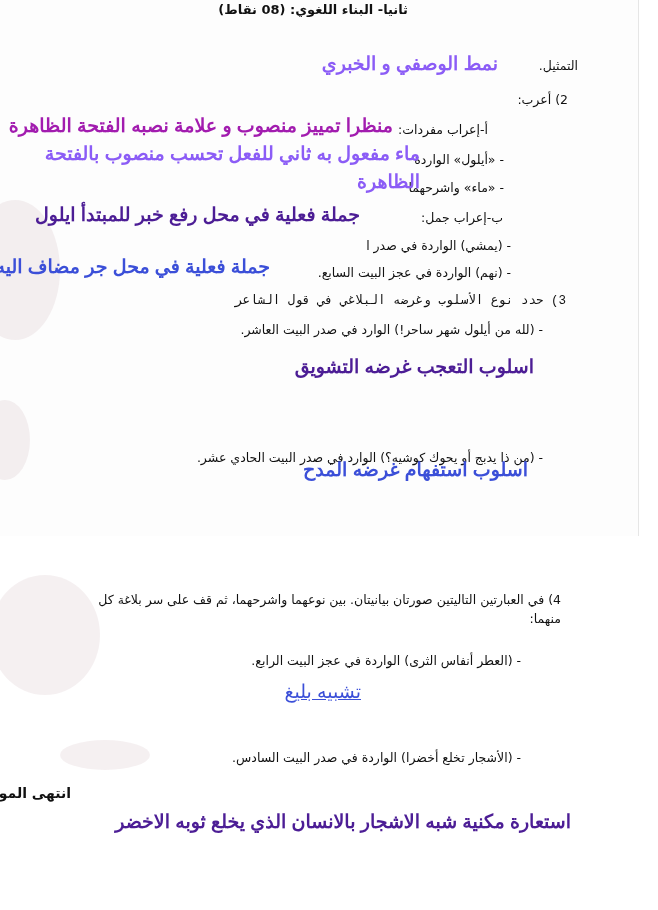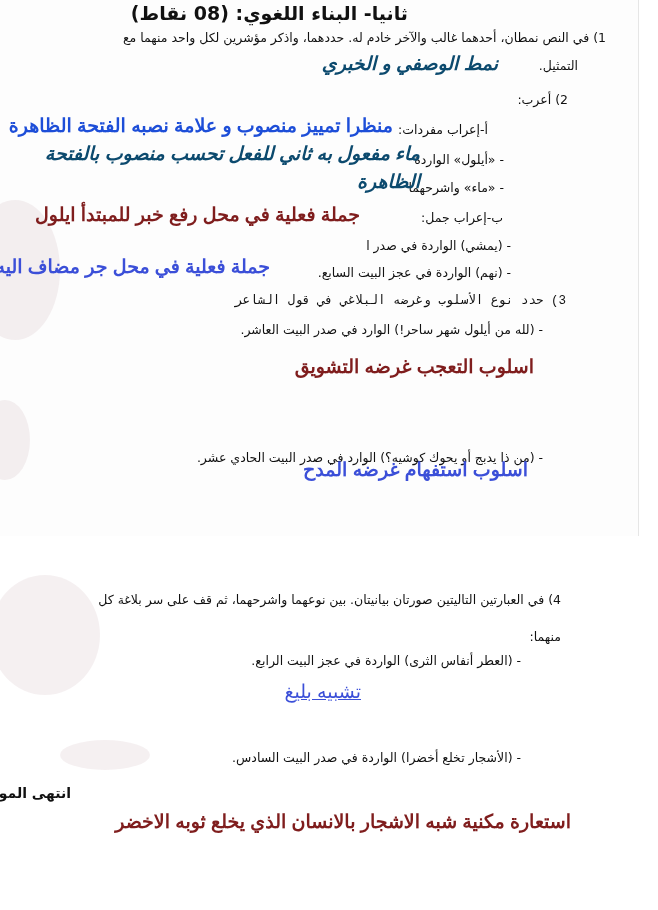--- a/index.html
+++ b/index.html
@@ -5,38 +5,37 @@
   html, body { margin:0; padding:0; }
   body {
     width:658px; height:910px; background:#ffffff; position:relative; overflow:hidden;
     font-family:"DejaVu Sans", sans-serif;
   }
   .page { position:absolute; background:#fdfdfd; }
   .page1 { left:0; top:0; width:638px; height:536px; border-right:1px solid #e6e6e6; }
   .page2 { left:0; top:575px; width:616px; height:290px; background:#fff; }
   .smudge { position:absolute; border-radius:50%; background:rgba(200,170,175,0.18); }
   .line { position:absolute; direction:rtl; white-space:nowrap; }
-  .q { color:#111; font-family:"DejaVu Sans", sans-serif; font-weight:bold; font-size:19px; }
+  .q { color:#111; font-family:"DejaVu Sans", sans-serif; font-weight:bold; font-size:13px; }
   .qn { color:#111; font-size:12.5px; }
   .ans { font-family:"Liberation Sans", sans-serif; font-weight:bold; font-size:19px; }
-  .purple { color:#0c4a6e;font-style:italic; }
-  .red { color:#1d4ed8; }
-  .maroon { color:#7f1d1d; }
+  .purple { color:#8b5cf6; }
+  .red { color:#a21caf; }
+  .maroon { color:#4c1d95; }
   .blue { color:#3b4fd8; }
 </style>
 </head>
 <body>
 
 <div class="page page1">
   <div class="smudge" style="left:-30px;top:200px;width:90px;height:140px;"></div>
   <div class="smudge" style="left:-20px;top:400px;width:50px;height:80px;"></div>
 
   <div class="line q" style="right:230px;top:2px;">ثانيا- البناء اللغوي: (08 نقاط)</div>
 
-  <div class="line qn" style="right:32px;top:30px;">1) في النص نمطان، أحدهما غالب والآخر خادم له. حددهما، واذكر مؤشرين لكل واحد منهما مع</div>
   <div class="line qn" style="right:60px;top:58px;">التمثيل.</div>
   <div class="line ans purple" style="right:140px;top:52px;">نمط الوصفي و الخبري</div>
 
   <div class="line qn" style="right:70px;top:92px;">2) أعرب:</div>
 
   <div class="line qn" style="right:150px;top:122px;">أ-إعراب مفردات:</div>
   <div class="line ans red" style="right:245px;top:114px;">منظرا تمييز منصوب و علامة نصبه الفتحة الظاهرة</div>
 
   <div class="line qn" style="right:134px;top:152px;">- «أيلول» الواردة</div>
   <div class="line ans purple" style="right:218px;top:142px;">ماء مفعول به ثاني للفعل تحسب منصوب بالفتحة</div>
@@ -58,20 +57,20 @@
 
   <div class="line qn" style="right:95px;top:450px;">- (من ذا يدبج أو يحوك كوشيه؟) الوارد في صدر البيت الحادي عشر.</div>
   <div class="line ans blue" style="right:110px;top:458px;">اسلوب استفهام غرضه المدح</div>
 </div>
 
 <div class="page page2">
   <div class="smudge" style="left:-10px;top:0px;width:110px;height:120px;"></div>
   <div class="smudge" style="left:60px;top:165px;width:90px;height:30px;"></div>
 
   <div class="line qn" style="right:55px;top:17px;">4) في العبارتين التاليتين صورتان بيانيتان. بين نوعهما واشرحهما، ثم قف على سر بلاغة كل</div>
-  <div class="line qn" style="right:55px;top:54px;">منهما:</div>
+  <div class="line qn" style="right:55px;top:36px;">منهما:</div>
   <div class="line qn" style="right:95px;top:78px;">- (العطر أنفاس الثرى) الواردة في عجز البيت الرابع.</div>
   <div class="line ans blue" style="right:255px;top:105px;font-weight:normal;text-decoration:underline;">تشبيه بليغ</div>
 
   <div class="line qn" style="right:95px;top:175px;">- (الأشجار تخلع أخضرا) الواردة في صدر البيت السادس.</div>
   <div class="line q" style="right:545px;top:210px;font-size:14px;">انتهى الموضوع الأو</div>
   <div class="line ans maroon" style="right:45px;top:235px;">استعارة مكنية شبه الاشجار بالانسان الذي يخلع ثوبه الاخضر</div>
 </div>
 
 </body></html>

